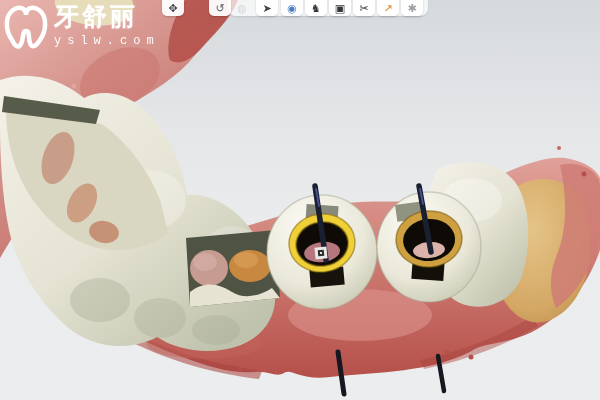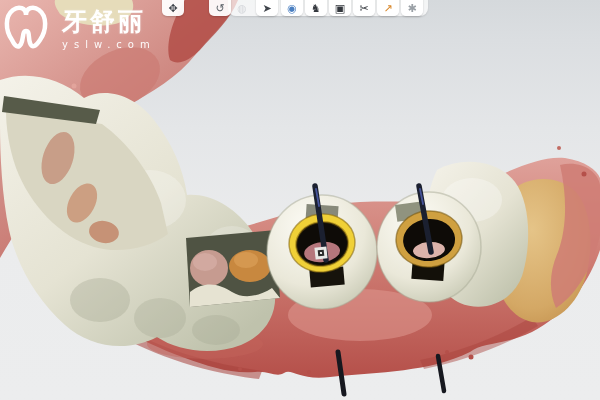--- a/index.html
+++ b/index.html
@@ -3,24 +3,24 @@
 <meta charset="utf-8">
 <style>
   html,body{margin:0;padding:0;background:#444;}
   .stage{
     position:relative;width:600px;height:400px;overflow:hidden;
     background:linear-gradient(180deg,#d5d9dc 0%,#dbdee1 10%,#e4e6e8 32%,#ebeced 60%,#ecedee 100%);
     font-family:"DejaVu Sans","Liberation Sans",sans-serif;
   }
   .scene{position:absolute;inset:0;}
   
-  .watermark{position:absolute;left:2px;top:2px;z-index:30;display:flex;align-items:center;pointer-events:none;gap:8px;}
+  .watermark{position:absolute;left:2px;top:2px;z-index:30;display:flex;align-items:flex-start;pointer-events:none;}
   .wm-text{margin-left:4px;color:#fff;}
   .wm-brand{font-size:25px;font-weight:bold;letter-spacing:3px;line-height:30px;text-shadow:0 0 3px rgba(255,255,255,.25);}
-  .wm-domain{font-size:10px;letter-spacing:6px;margin-top:2px;opacity:.95;}
+  .wm-domain{font-size:12px;letter-spacing:6px;margin-top:2px;opacity:.95;font-family:Liberation Mono, monospace;}
   
   .toolbar{position:absolute;left:0;top:0;z-index:40;width:100%;height:24px;}
   .tb-strip{position:absolute;left:228px;top:-8px;width:200px;height:24px;background:rgba(255,255,255,.72);border-radius:8px;box-shadow:0 1px 2px rgba(0,0,0,.10);}
   .tb-btn{position:absolute;top:-7px;width:22px;height:23px;background:rgba(255,255,255,.94);border-radius:5px;
     box-shadow:0 1px 2px rgba(0,0,0,.18);display:flex;align-items:flex-end;justify-content:center;
     font-size:11px;line-height:14px;cursor:pointer;}
   .tb-btn.faded{opacity:.55;}
 </style>
 </head>
 <body>

